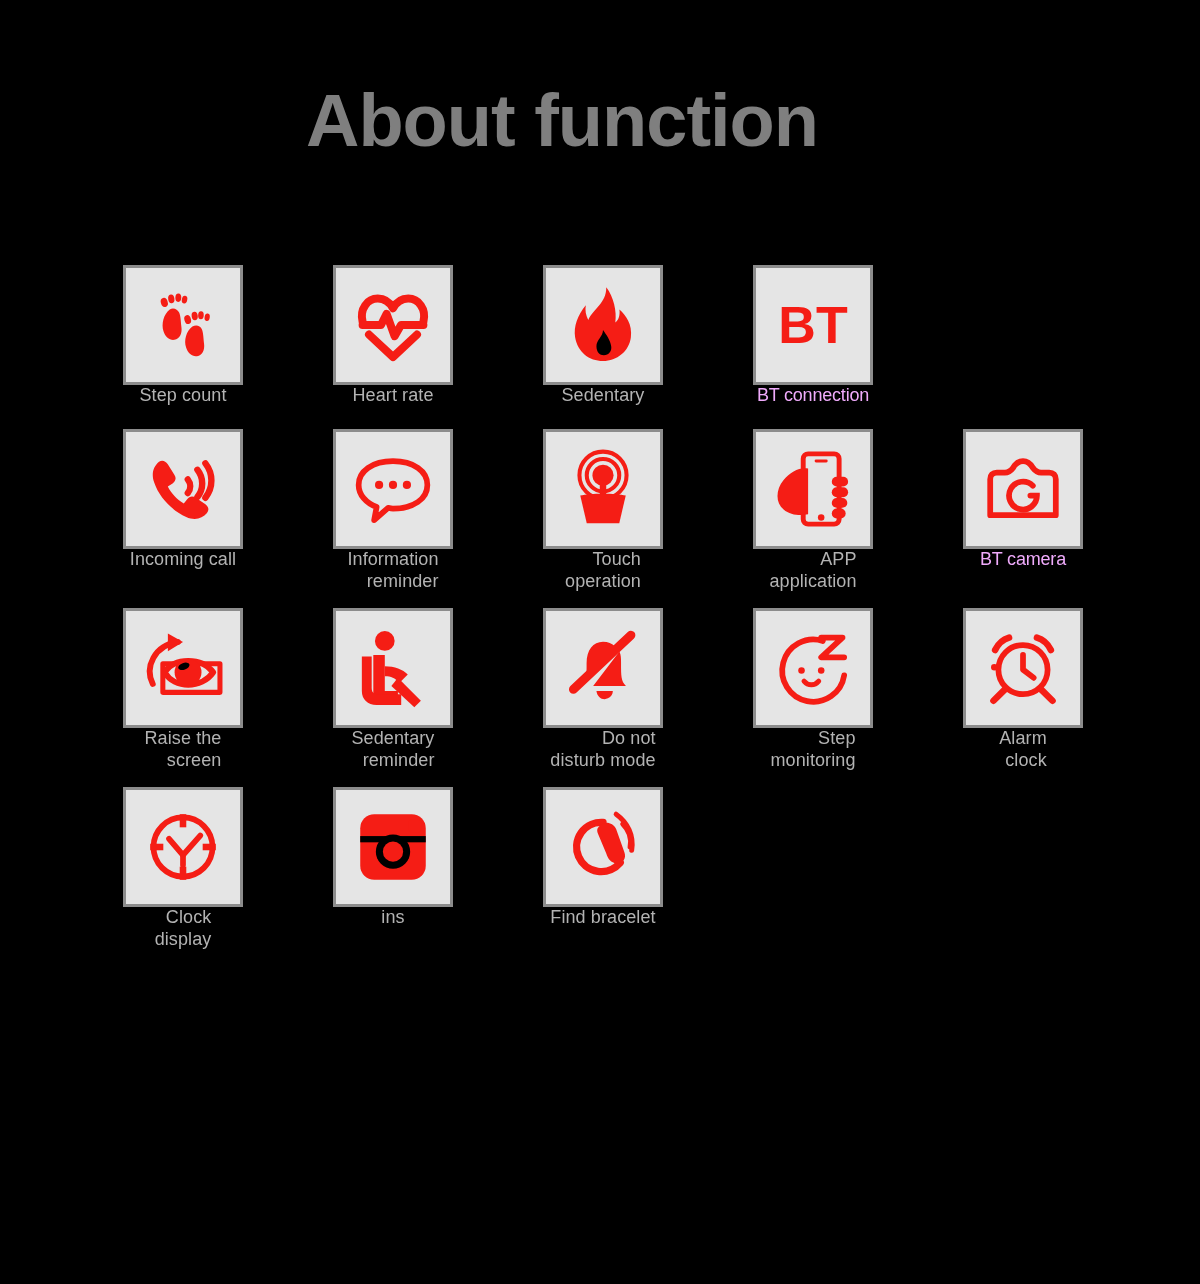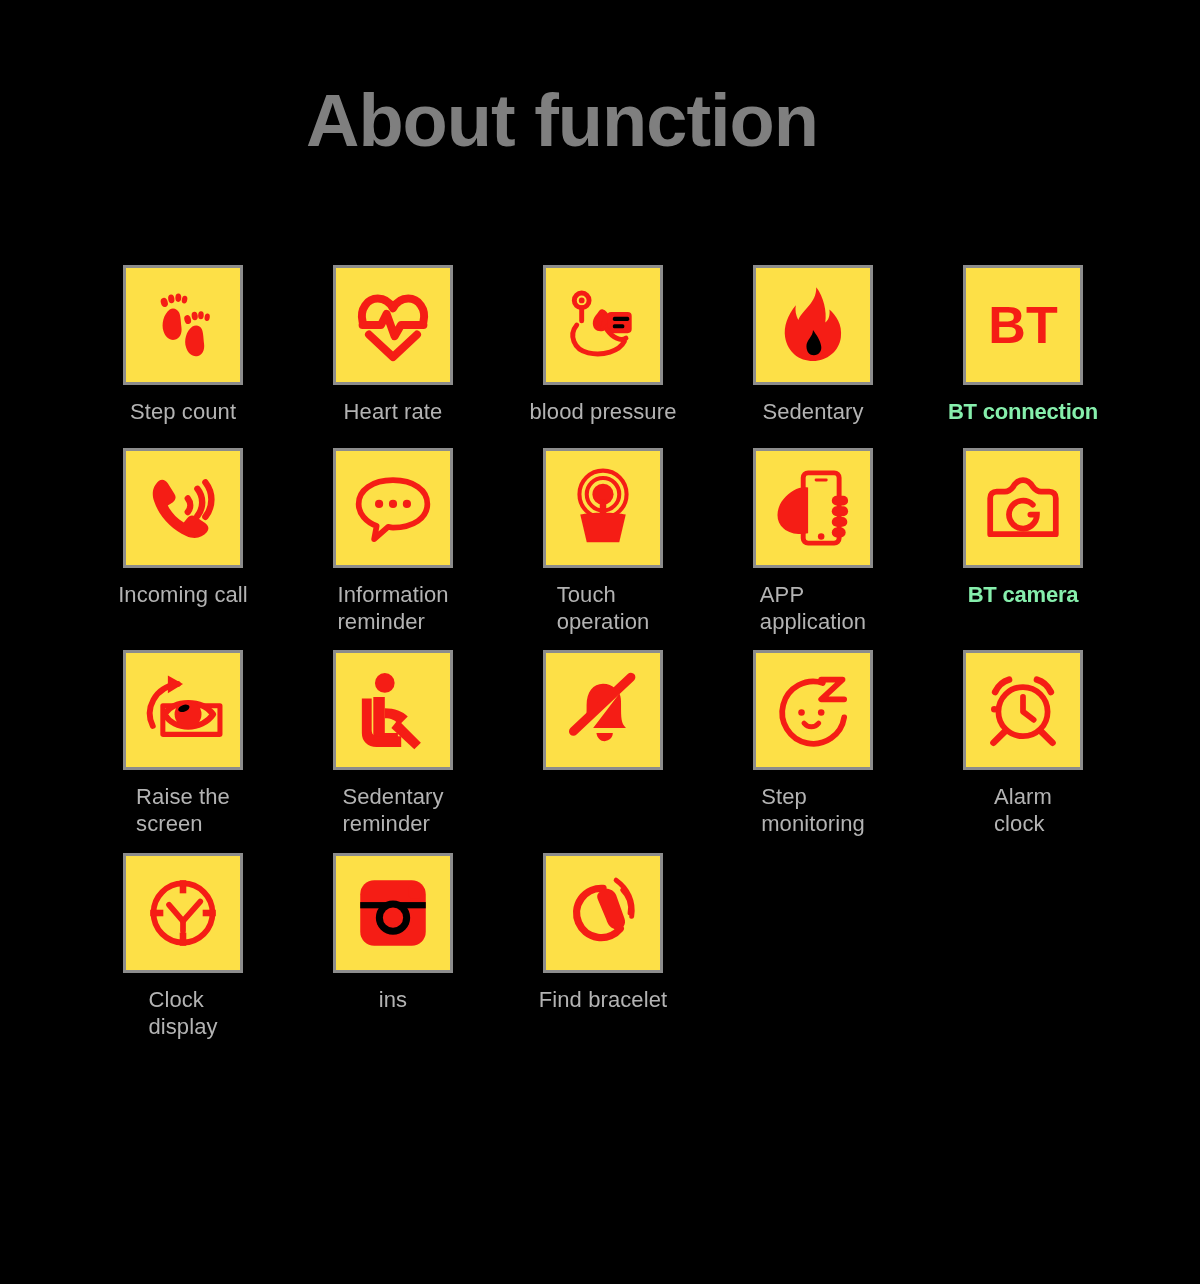--- a/index.html
+++ b/index.html
@@ -40,38 +40,37 @@
   }
   .feature-cell {
     width:210px;
     display:flex;
     flex-direction:column;
     align-items:center;
   }
   .icon-box {
     width:120px; height:120px;
     border:3px solid #8c8c8c;
-    background:#fde047;
+    background:#e5e5e5;
     display:flex;
     align-items:center;
     justify-content:center;
   }
   .icon-box svg { display:block; }
   .feature-label {
-    margin-top:14px;
-    font-size:22px;
+    font-size:18px;
     color:#b3b3b3;
-    text-align:left;
+    text-align:right;
     line-height:1.22;
     letter-spacing:0.1px;
     white-space:pre-line;
   }
   .feature-label.bold {
-    font-weight:bold;
-    color:#86efac;
+    font-weight:normal;
+    color:#f0abfc;
     letter-spacing:-0.2px;
   }
 
   
   .row-1 { margin-bottom:22px; }
   .row-2 { margin-bottom:15px; }
   .row-3 { margin-bottom:15px; }
 
   .bt-text {
     font-size:52px;
@@ -119,39 +118,20 @@
             <g fill="none" stroke="#f51d15" stroke-width="10" stroke-linecap="round" stroke-linejoin="round">
               <path d="M12 46 C8 30 18 17 31 17 C40 17 46 22 50 29 C54 22 60 17 69 17 C82 17 92 30 88 46"></path>
               <path d="M20 62 L50 90 L80 62"></path>
             </g>
             <path d="M12 50 L35 50 L42 36 L52 64 L60 50 L88 50" fill="none" stroke="#f51d15" stroke-width="10" stroke-linecap="round" stroke-linejoin="round"></path>
           </svg>
         </div>
         <div class="feature-label">Heart rate</div>
       </div>
 
-      <div class="feature-cell">
-        <div class="icon-box">
-          <svg width="82" height="82" viewBox="0 0 100 100">
-            <g stroke="#f51d15" fill="none" stroke-width="6" stroke-linecap="round">
-              <circle cx="24" cy="20" r="9"></circle>
-              <path d="M24 29 L24 45"></path>
-              <path d="M18 50 C8 62 14 80 32 84 C50 88 70 82 76 70"></path>
-            </g>
-            <circle cx="24" cy="20" r="3.5" fill="#f51d15"></circle>
-            <path d="M43 36 C37 42 36 50 40 55 C45 60 55 58 58 50 C61 42 56 33 50 31 C47 30 45 33 43 36 Z" fill="#f51d15"></path>
-            <path d="M52 34 L58 46 L46 56 Z" fill="#f51d15"></path>
-            <rect x="55" y="34" width="30" height="26" rx="5" fill="#f51d15"></rect>
-            <rect x="62" y="40" width="20" height="5" rx="2" fill="#000"></rect>
-            <rect x="62" y="49" width="14" height="5" rx="2" fill="#000"></rect>
-            <path d="M55 56 C62 66 72 70 78 66" stroke="#f51d15" stroke-width="6" fill="none" stroke-linecap="round"></path>
-          </svg>
-        </div>
-        <div class="feature-label">blood pressure</div>
-      </div>
 
       <div class="feature-cell">
         <div class="icon-box">
           <svg width="72" height="82" viewBox="0 0 80 100">
             <path d="M44 4 C44 24 28 30 22 44 C19 38 18 32 19 26 C9 38 4 52 6 65 C9 83 23 94 40 94 C57 94 72 82 74 65 C76 49 68 38 60 31 C61 38 59 44 55 47 C57 33 53 16 44 4 Z" fill="#f51d15"></path>
             <path d="M40 56 C40 64 32 68 32 76 C32 83 36 87 41 87 C47 87 51 82 50 76 C49 68 44 62 40 56 Z" fill="#000000"></path>
           </svg>
         </div>
         <div class="feature-label">Sedentary</div>
       </div>
@@ -276,20 +256,22 @@
       <div class="feature-cell">
         <div class="icon-box">
           <svg width="78" height="82" viewBox="0 0 92 100">
             <path d="M20 72 C26 66 26 60 26 44 C26 28 34 18 46 18 C52 18 57 20 61 24 L22 70 Z" fill="#f51d15"></path>
             <path d="M66 30 C68 34 68 38 68 44 C68 60 68 66 74 72 L34 72 Z" fill="#f51d15"></path>
             <path d="M38 78 C39 86 46 90 52 87 C56 85 58 82 58 78 Z" fill="#f51d15"></path>
             <path d="M10 76 L80 10" stroke="#f51d15" stroke-width="11" stroke-linecap="round" fill="none"></path>
             <path d="M13 72 L77 13" stroke="#000" stroke-width="4" fill="none" opacity="0"></path>
           </svg>
         </div>
+        <div class="feature-label">Do not
+disturb mode</div>
       </div>
 
       <div class="feature-cell">
         <div class="icon-box">
           <svg width="82" height="78" viewBox="0 0 100 94">
             <path d="M62 14 A38 38 0 1 0 88 56" fill="none" stroke="#f51d15" stroke-width="7" stroke-linecap="round"></path>
             <path d="M60 10 L86 10 L60 34 L88 34" fill="none" stroke="#f51d15" stroke-width="7" stroke-linecap="round" stroke-linejoin="round"></path>
             <circle cx="36" cy="50" r="4" fill="#f51d15"></circle>
             <circle cx="60" cy="50" r="4" fill="#f51d15"></circle>
             <path d="M39 63 C44 69 52 69 57 63" fill="none" stroke="#f51d15" stroke-width="6" stroke-linecap="round"></path>

